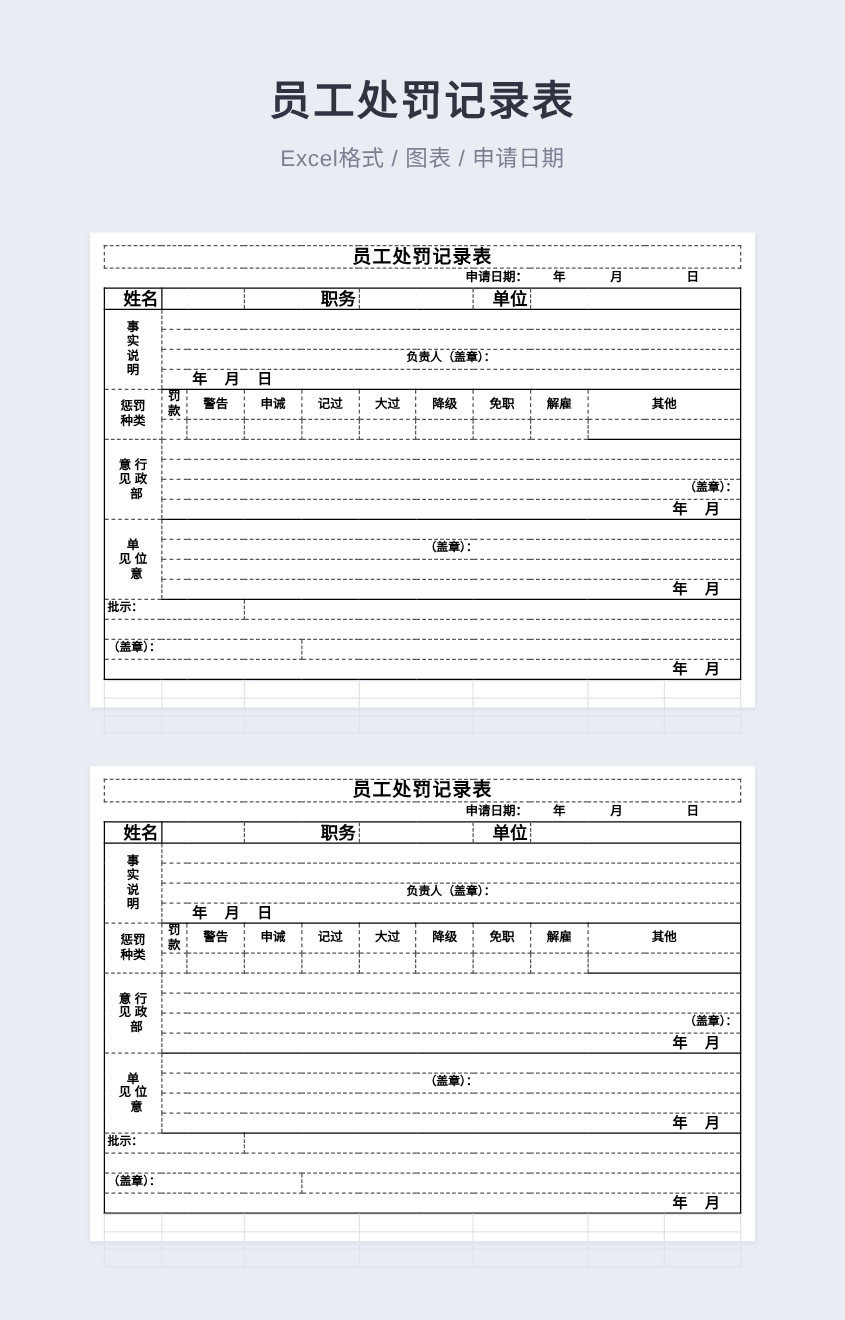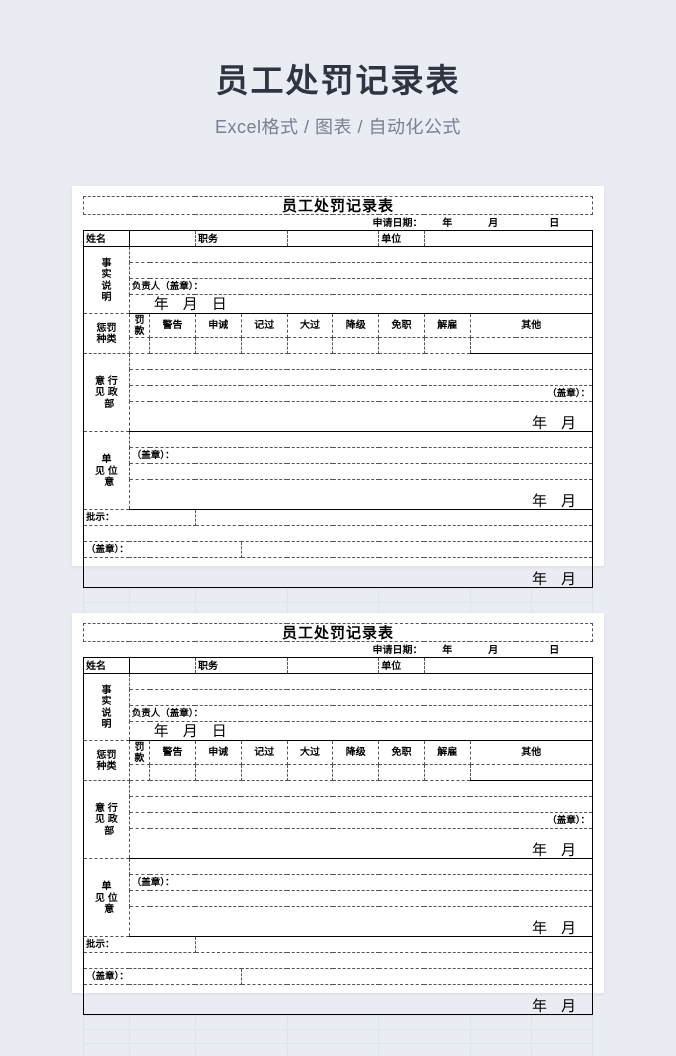--- a/index.html
+++ b/index.html
@@ -94,29 +94,29 @@
   .solid-t { border-top: 1.4px solid #000 !important; }
   .solid-l { border-left: 1.4px solid #000 !important; }
   .solid-r { border-right: 1.4px solid #000 !important; }
   .lbl-v {
     text-align: center;
     font-weight: bold;
     font-size: 10px;
     line-height: 1.05;
     padding: 1px 0;
   }
-  .cellname { font-weight: bold; text-align: left; font-size: 10px;}
+  .cellname { font-weight: bold; text-align: right; font-size: 14px;}
   .blank { }
   .kind-h { text-align: center; font-weight: bold; font-size: 10px; }
   .right-sign { text-align: right; font-size: 9.5px; font-weight: bold; padding-right: 6px;}
-  .left-sign { text-align: left; font-size: 9.5px; font-weight: bold; padding-left: 6px;}
+  .left-sign { text-align: center; font-size: 9.5px; font-weight: bold; padding-left: 6px;}
   .nb { border: none !important; }
 
   .dateline {
-    font-size: 15px; font-weight: normal; margin-top: 12px;
+    font-size: 12px; font-weight: bold;
   }
   .dateline span { display:inline-block; }
   .g14 { width:14px; display:inline-block;}
 
   .tail-table {
     width: 510px;
     margin: 0 auto;
     border-collapse: collapse;
     table-layout: fixed;
   }
@@ -126,21 +126,21 @@
     padding: 0;
   }
 </style>
 </head>
 <body>
 
 <div class="page">
 
   <div class="header">
     <h1 class="main-title">员工处罚记录表</h1>
-    <p class="sub-title">Excel格式 / 图表 / 自动化公式</p>
+    <p class="sub-title">Excel格式 / 图表 / 申请日期</p>
   </div>
 
   <div class="card card-1">
     <div class="form-wrap">
       <table class="form">
         <colgroup>
           <col style="width:9%">
           <col style="width:4%">
           <col style="width:9%">
           <col style="width:9%">

